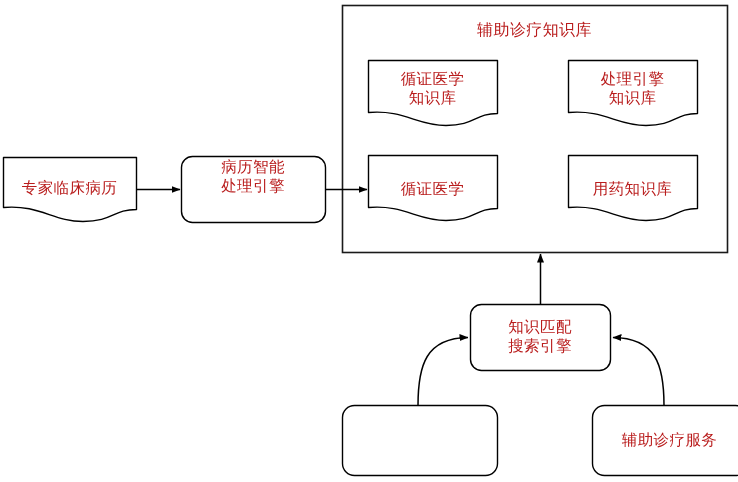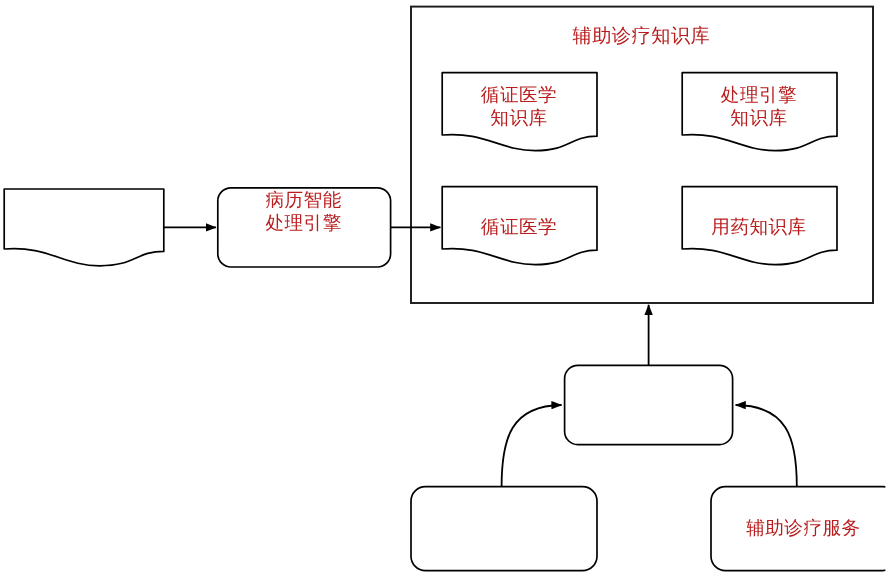--- a/index.html
+++ b/index.html
@@ -106,37 +106,42 @@
 
     <line class="edge" x1="540.5" y1="304.5" x2="540.5" y2="254" marker-end="url(#arrowhead)"></line>
 
     <path class="edge" d="M418,405.5 C418,365 426,338 468,337.5" marker-end="url(#arrowhead)"></path>
 
     <path class="edge" d="M664,405.5 C664,365 656,338 613,337.5" marker-end="url(#arrowhead)"></path>
   </svg>
 
   <div class="label label-title" style="left:342px; top:14px; width:385px; height:30px;">辅助诊疗知识库</div>
 
+  <div class="label" style="left:3px; top:175px; width:133px; height:26px;">专家临床病历</div>
 
   <div class="label" style="left:181px; top:153px; width:144px; height:48px;">
     <span>病历智能</span>
     <span>处理引擎</span>
   </div>
 
   <div class="label" style="left:368px; top:65px; width:129px; height:48px;">
     <span>循证医学</span>
     <span>知识库</span>
   </div>
 
   <div class="label" style="left:568px; top:65px; width:129px; height:48px;">
     <span>处理引擎</span>
     <span>知识库</span>
   </div>
 
   <div class="label" style="left:368px; top:176px; width:129px; height:26px;">循证医学</div>
 
   <div class="label" style="left:568px; top:176px; width:129px; height:26px;">用药知识库</div>
 
+  <div class="label" style="left:470px; top:313px; width:140px; height:48px;">
+    <span>知识匹配</span>
+    <span>搜索引擎</span>
+  </div>
 
 
   <div class="label" style="left:592px; top:427px; width:155px; height:26px;">辅助诊疗服务</div>
 
 </div>
 
 </body></html>

